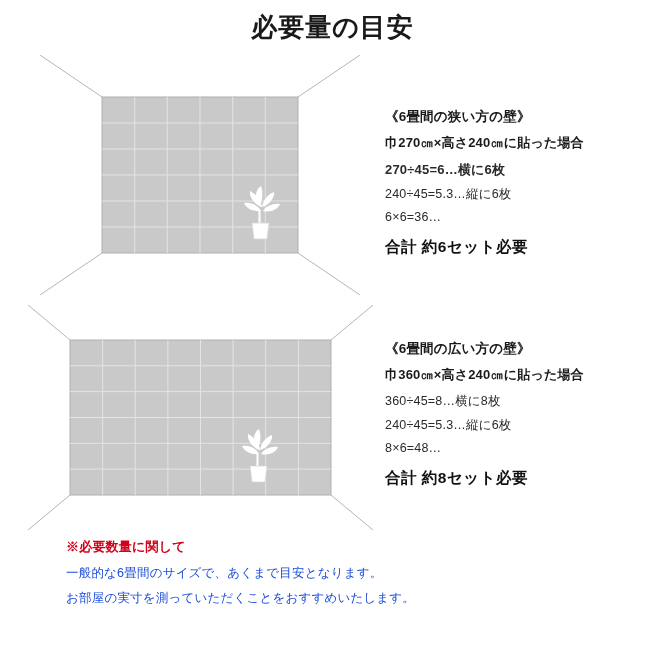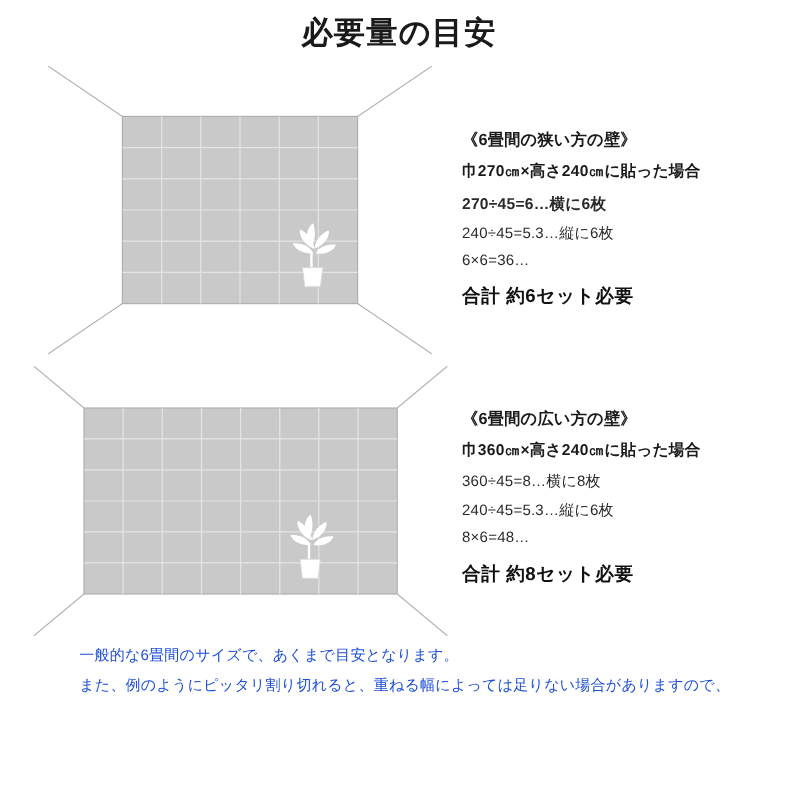--- a/index.html
+++ b/index.html
@@ -187,17 +187,18 @@
   <div class="calc-block" style="left:385px; top:340px;">
     <div class="calc-heading">《6畳間の広い方の壁》</div>
     <div class="calc-sub">巾360㎝×高さ240㎝に貼った場合</div>
     <div class="calc-line">360÷45=8…横に8枚</div>
     <div class="calc-line">240÷45=5.3…縦に6枚</div>
     <div class="calc-line">8×6=48…</div>
     <div class="calc-total">合計 約8セット必要</div>
   </div>
 
   <div class="notes">
+    <div class="notes-title">※必要数量に関して</div>
     <div class="notes-line">一般的な6畳間のサイズで、あくまで目安となります。</div>
-    <div class="notes-line">また、例のようにピッタリ割り切れると、重ねる幅によっては足りない場合がありますので、</div>
+    <div class="notes-line">お部屋の実寸を測っていただくことをおすすめいたします。</div>
   </div>
 
 </div>
 
 </body></html>

